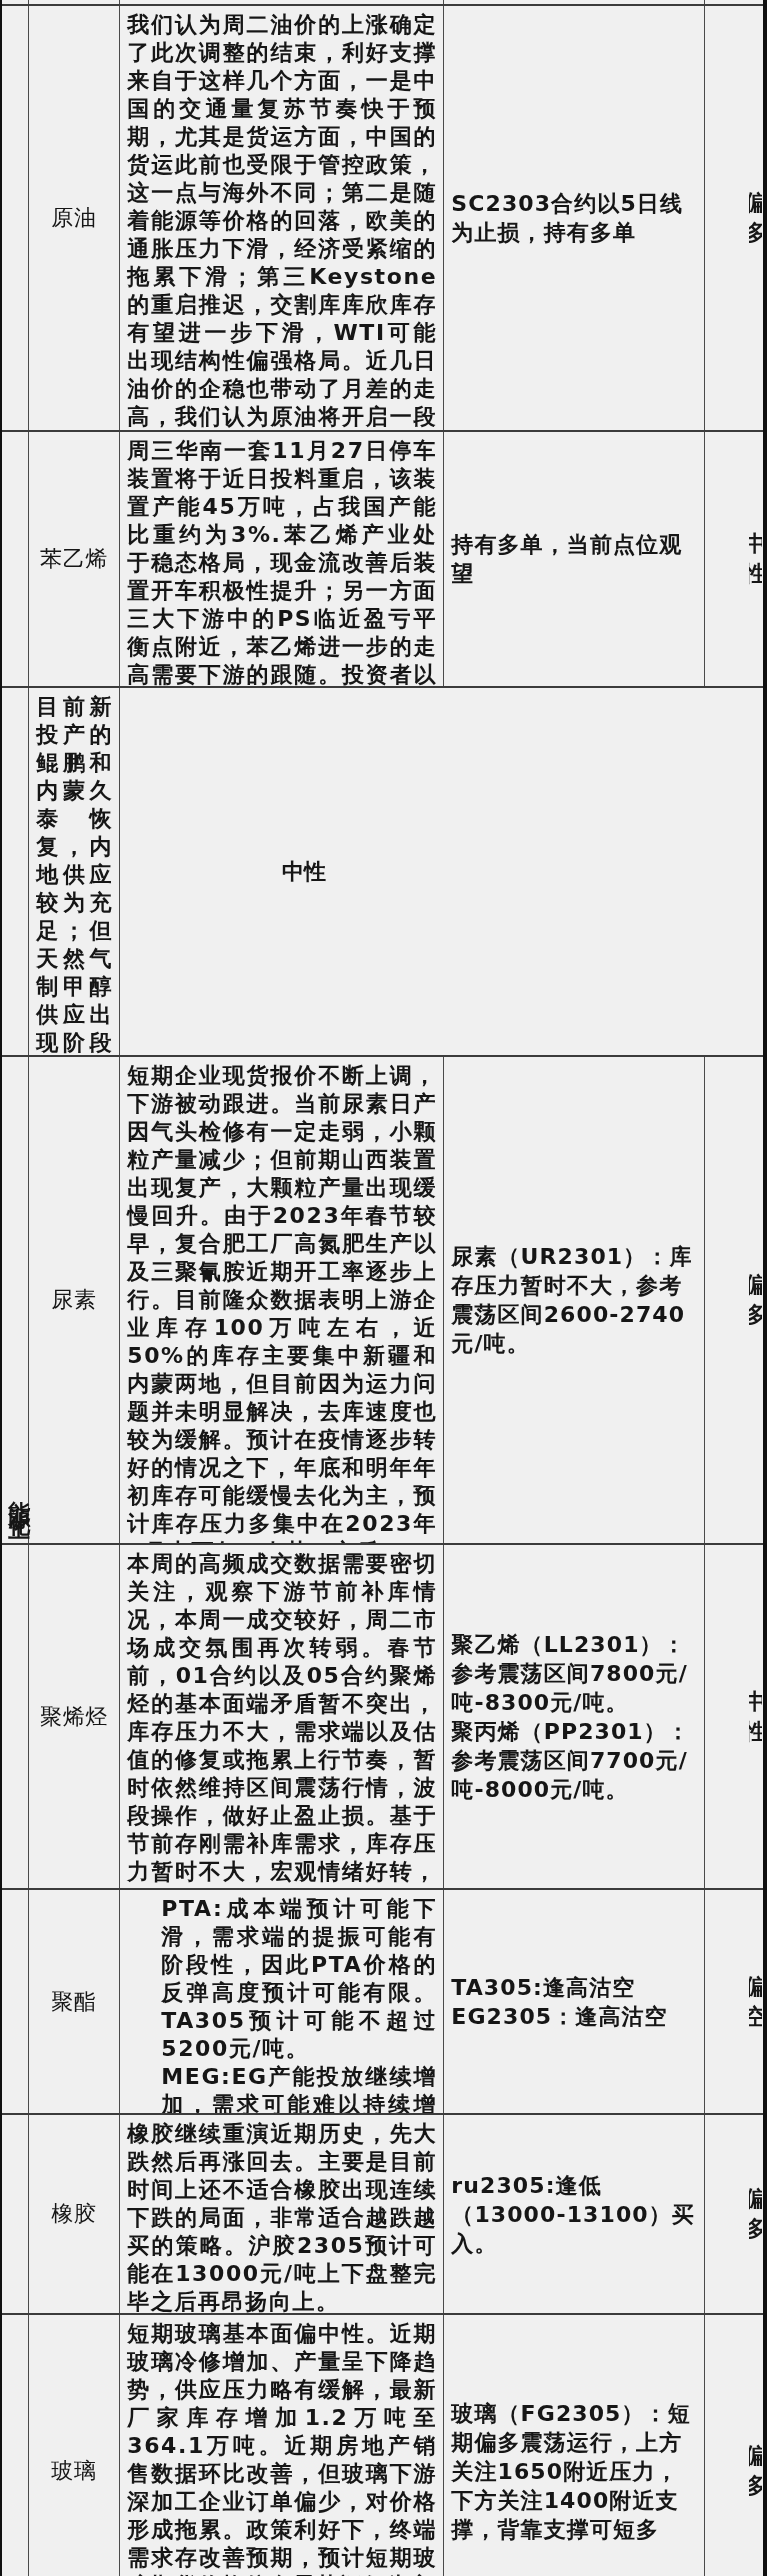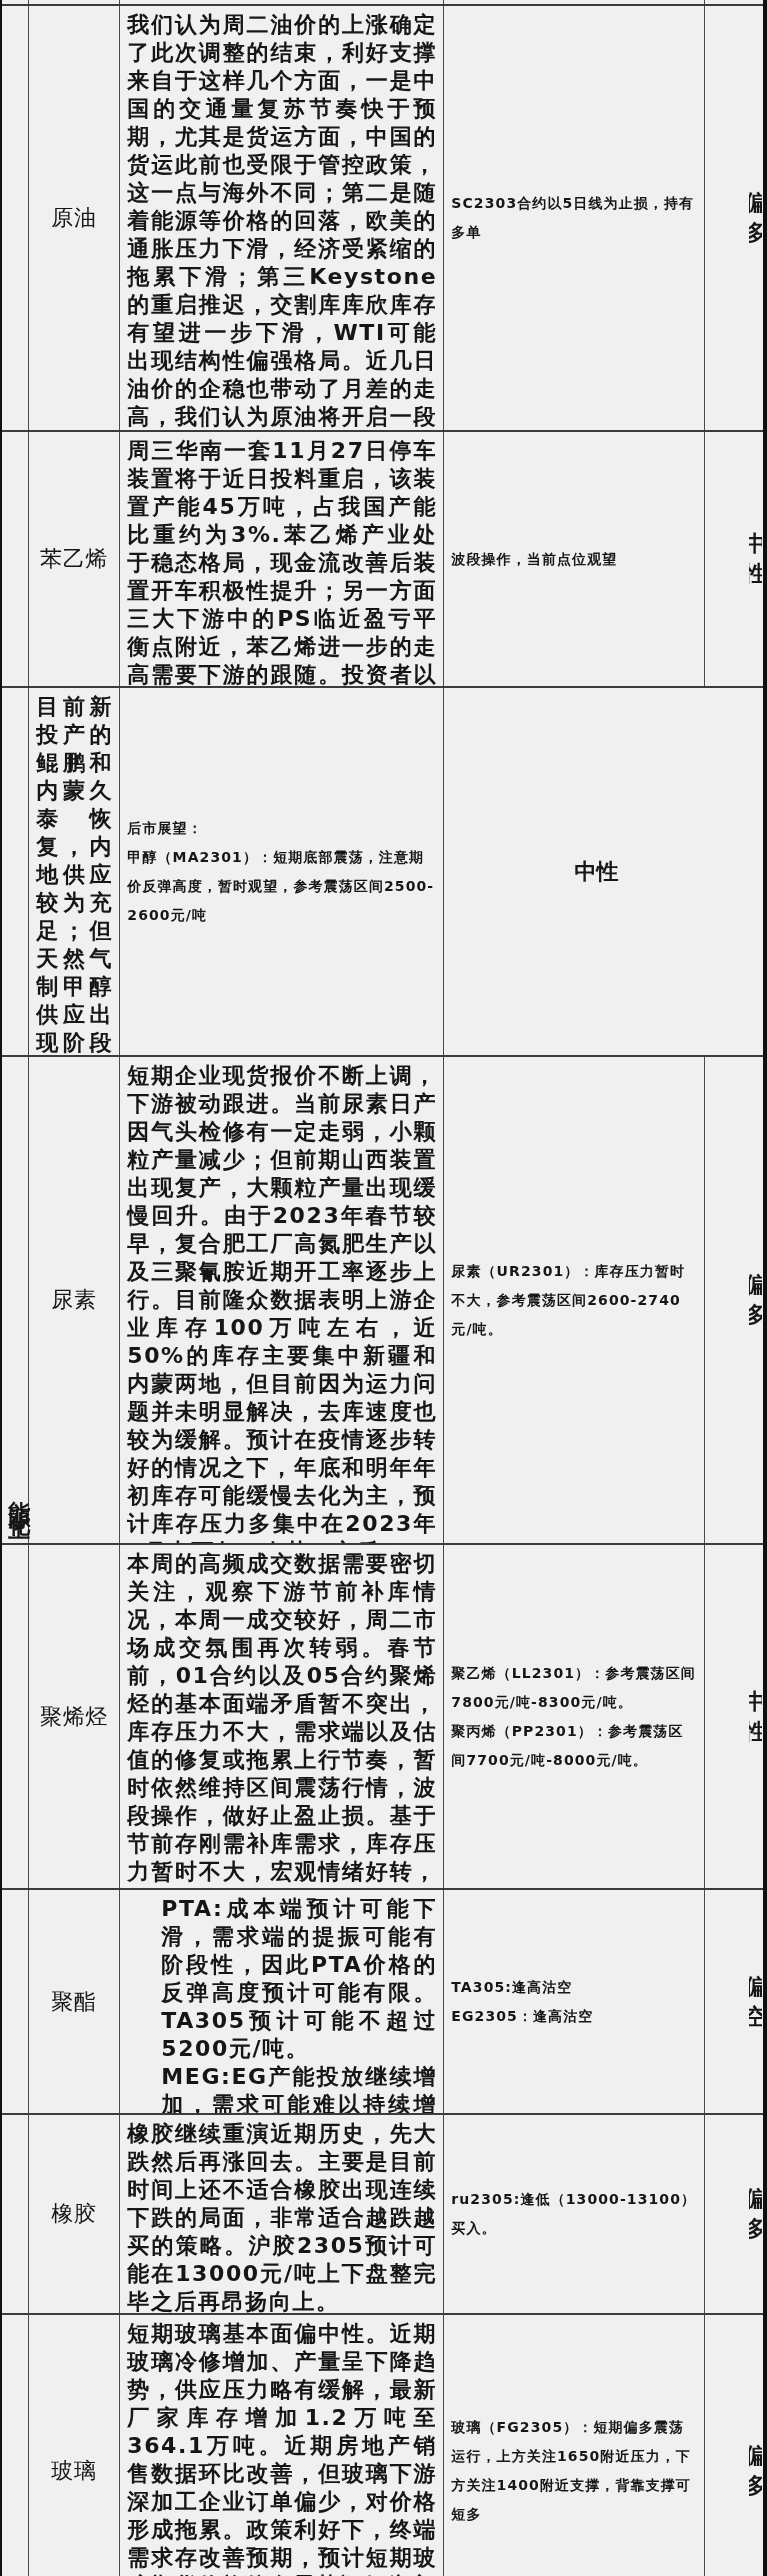--- a/index.html
+++ b/index.html
@@ -73,21 +73,21 @@
     font-weight: 600;
     line-height: 28px;
     letter-spacing: 1.6px;
     text-align: justify;
   }
 
   .cell-reco {
     display: flex;
     align-items: center;
     padding: 5.8px 5.8px 5.8px 7.3px;
-    font-size: 14px;
+    font-size: 22px;
     font-weight: 600;
     line-height: 29px;
     letter-spacing: 1.1px;
     white-space: pre-line;
   }
 
   .cell-rating {
     display: flex;
     align-items: center;
     justify-content: center;
@@ -132,29 +132,27 @@
       <div class="cell cell-product">原油</div>
       <div class="cell cell-analysis">我们认为周二油价的上涨确定了此次调整的结束，利好支撑来自于这样几个方面，一是中国的交通量复苏节奏快于预期，尤其是货运方面，中国的货运此前也受限于管控政策，这一点与海外不同；第二是随着能源等价格的回落，欧美的通胀压力下滑，经济受紧缩的拖累下滑；第三Keystone的重启推迟，交割库库欣库存有望进一步下滑，WTI可能出现结构性偏强格局。近几日油价的企稳也带动了月差的走高，我们认为原油将开启一段修复性反弹行情。</div>
       <div class="cell cell-reco">SC2303合约以5日线为止损，持有多单</div>
       <div class="cell cell-rating">偏多</div>
     </div>
 
     <div class="row row-styrene">
       <div class="cell cell-category"></div>
       <div class="cell cell-product">苯乙烯</div>
       <div class="cell cell-analysis">周三华南一套11月27日停车装置将于近日投料重启，该装置产能45万吨，占我国产能比重约为3%.苯乙烯产业处于稳态格局，现金流改善后装置开车积极性提升；另一方面三大下游中的PS临近盈亏平衡点附近，苯乙烯进一步的走高需要下游的跟随。投资者以震荡思路对待。</div>
-      <div class="cell cell-reco">波段操作，当前点位观望</div>
+      <div class="cell cell-reco">持有多单，当前点位观望</div>
       <div class="cell cell-rating">中性</div>
     </div>
 
     <div class="row row-methanol">
       <div class="cell cell-category"></div>
       <div class="cell cell-analysis">目前新投产的鲲鹏和内蒙久泰恢复，内地供应较为充足；但天然气制甲醇供应出现阶段性减少，检修力度大概率不及往年。内地企业高库存的情况仍在，全国各地疫情放松后，车辆运行效率提高，运费出现明显下降，内地与港口物流打开，港口价格可能受到一定压制。当前甲醇下游需求较弱的矛盾仍在，半数港口MTO装置停车，需求损失量较多，但周一西北整体出货尚可，西北新签订单大幅上涨</div>
-      <div class="cell cell-reco">后市展望：
-甲醇（MA2301）：短期底部震荡，注意期价反弹高度，暂时观望，参考震荡区间2500-2600元/吨</div>
       <div class="cell cell-rating">中性</div>
     </div>
 
     <div class="row row-urea">
       <div class="cell cell-category"></div>
       <div class="cell cell-product">尿素</div>
       <div class="cell cell-analysis">短期企业现货报价不断上调，下游被动跟进。当前尿素日产因气头检修有一定走弱，小颗粒产量减少；但前期山西装置出现复产，大颗粒产量出现缓慢回升。由于2023年春节较早，复合肥工厂高氮肥生产以及三聚氰胺近期开工率逐步上行。目前隆众数据表明上游企业库存100万吨左右，近50%的库存主要集中新疆和内蒙两地，但目前因为运力问题并未明显解决，去库速度也较为缓解。预计在疫情逐步转好的情况之下，年底和明年年初库存可能缓慢去化为主，预计库存压力多集中在2023年1月中下旬（春节）之后。</div>
       <div class="cell cell-reco">尿素（UR2301）：库存压力暂时不大，参考震荡区间2600-2740元/吨。</div>
       <div class="cell cell-rating">偏多</div>
     </div>

